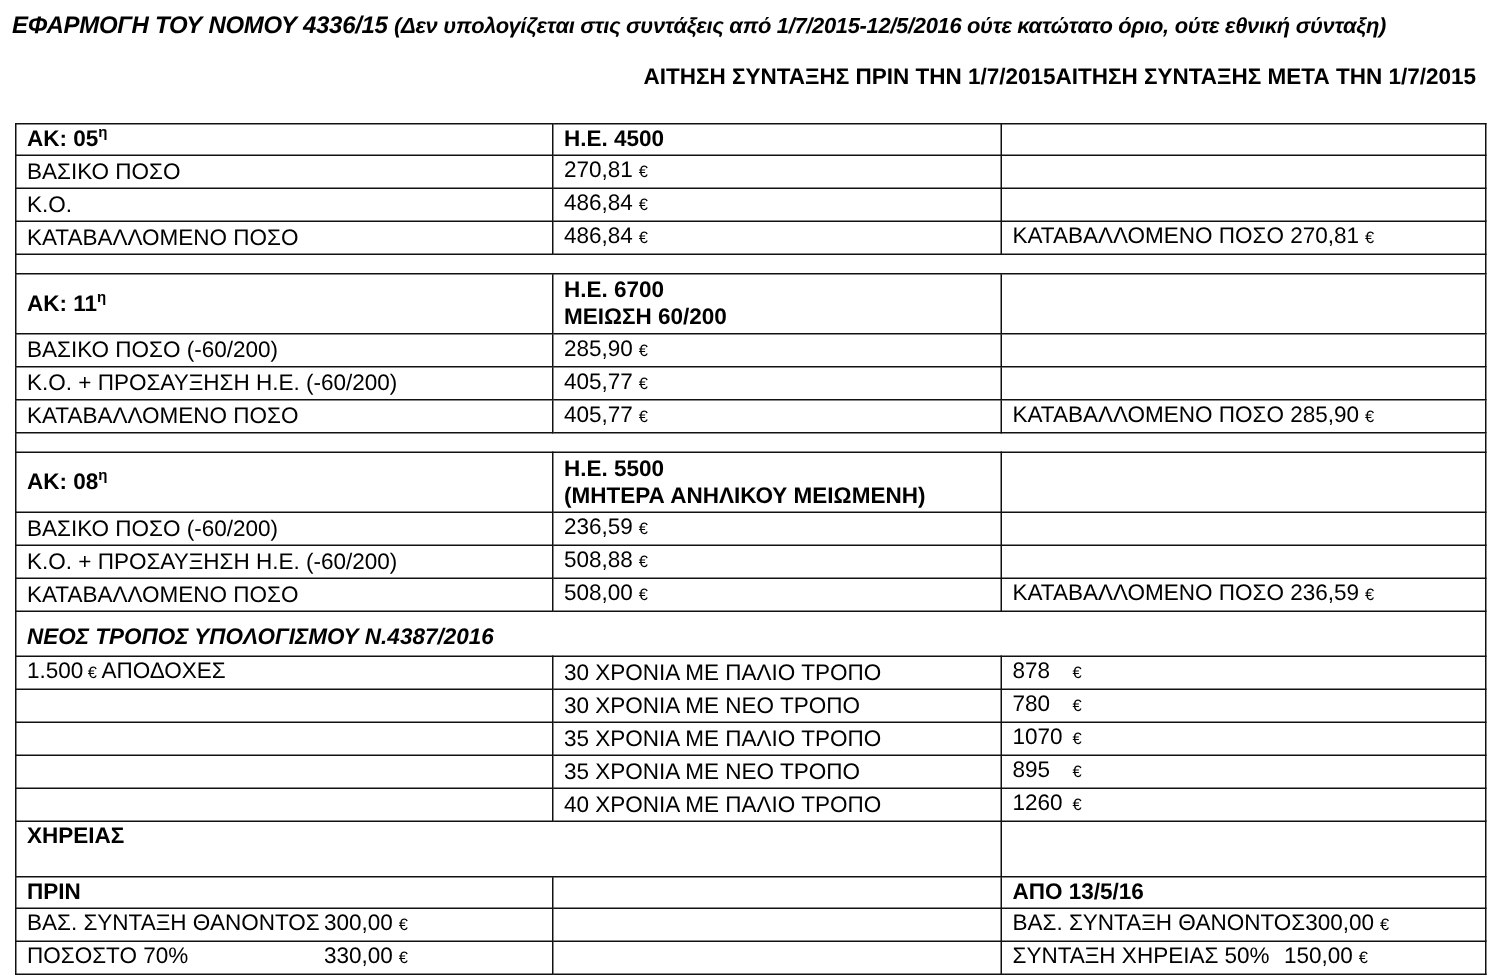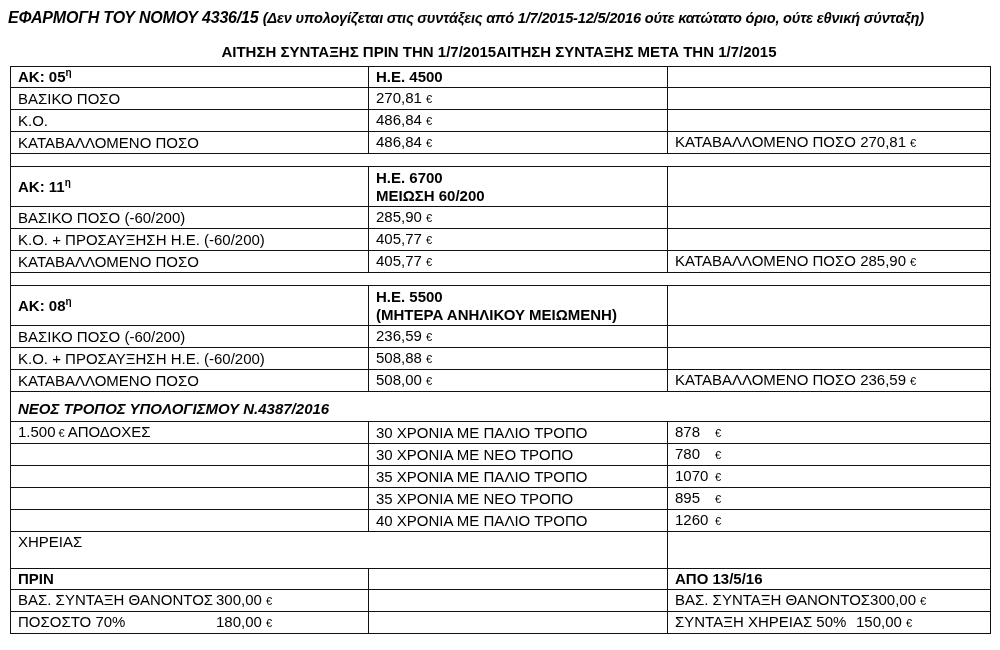--- a/index.html
+++ b/index.html
@@ -15,23 +15,23 @@
 
   .title-line {
     font-weight: bold; font-style: italic;
     font-size: 16px; line-height: 19px;
     white-space: nowrap;
     letter-spacing: -0.2px;
   }
   .title-line .note { font-size: 14.6px; }
 
   .col-headers {
-    display: flex; justify-content: center;
+    display: flex; justify-content: flex-end;
     font-weight: bold; font-size: 15px;
-    margin: 15px 6px 6px 6px;
+    margin: 15px 6px 22px 6px;
     white-space: nowrap;
   }
 
   table.main {
     border-collapse: collapse;
     table-layout: fixed;
     width: 980px;
     margin-left: 2px;
   }
   td {
@@ -47,21 +47,21 @@
   tr.hdr1 td { height: 21px; font-weight: bold; margin-top: 42px; }
   tr.hdr2 td { height: 40px; font-weight: bold; vertical-align: middle; }
   tr.gap td { height: 13px; padding: 0; }
   tr.neos td {
     height: 30px; vertical-align: bottom;
     font-weight: bold; font-style: italic;
     padding-bottom: 3px;
   }
   tr.xhr td {
     height: 26px; vertical-align: bottom;
-    font-weight: normal; padding-bottom: 17px;
+    font-weight: bold; padding-bottom: 17px;
   }
   .b { font-weight: bold; }
   sup.eta { font-size: 10px; vertical-align: super; line-height: 0; }
   .eur { font-size: 11px; margin-left: 4px; }
   .eur-in { font-size: 11px; margin: 0 3px; }
   .num { display: inline-block; width: 36px; text-align: left; }
   .wl  { display: inline-block; width: 198px; }
   .wl2 { display: inline-block; min-width: 181px; }
 </style>
 </head>
@@ -200,20 +200,20 @@
       <td class="b">ΠΡΙΝ</td>
       <td></td>
       <td class="b">ΑΠΟ 13/5/16</td>
     </tr>
     <tr class="r">
       <td><span class="wl">ΒΑΣ. ΣΥΝΤΑΞΗ ΘΑΝΟΝΤΟΣ</span><span>300,00</span><span class="eur">€</span></td>
       <td></td>
       <td><span class="wl2">ΒΑΣ. ΣΥΝΤΑΞΗ ΘΑΝΟΝΤΟΣ</span><span>300,00</span><span class="eur">€</span></td>
     </tr>
     <tr class="r">
-      <td><span class="wl">ΠΟΣΟΣΤΟ 70%</span><span>180,00</span><span class="eur">€</span></td>
+      <td><span class="wl">ΠΟΣΟΣΤΟ 70%</span><span>330,00</span><span class="eur">€</span></td>
       <td></td>
       <td><span class="wl2">ΣΥΝΤΑΞΗ ΧΗΡΕΙΑΣ 50%</span><span>150,00</span><span class="eur">€</span></td>
     </tr>
 
   </tbody>
     </table>
 </div>
 
 </body></html>

